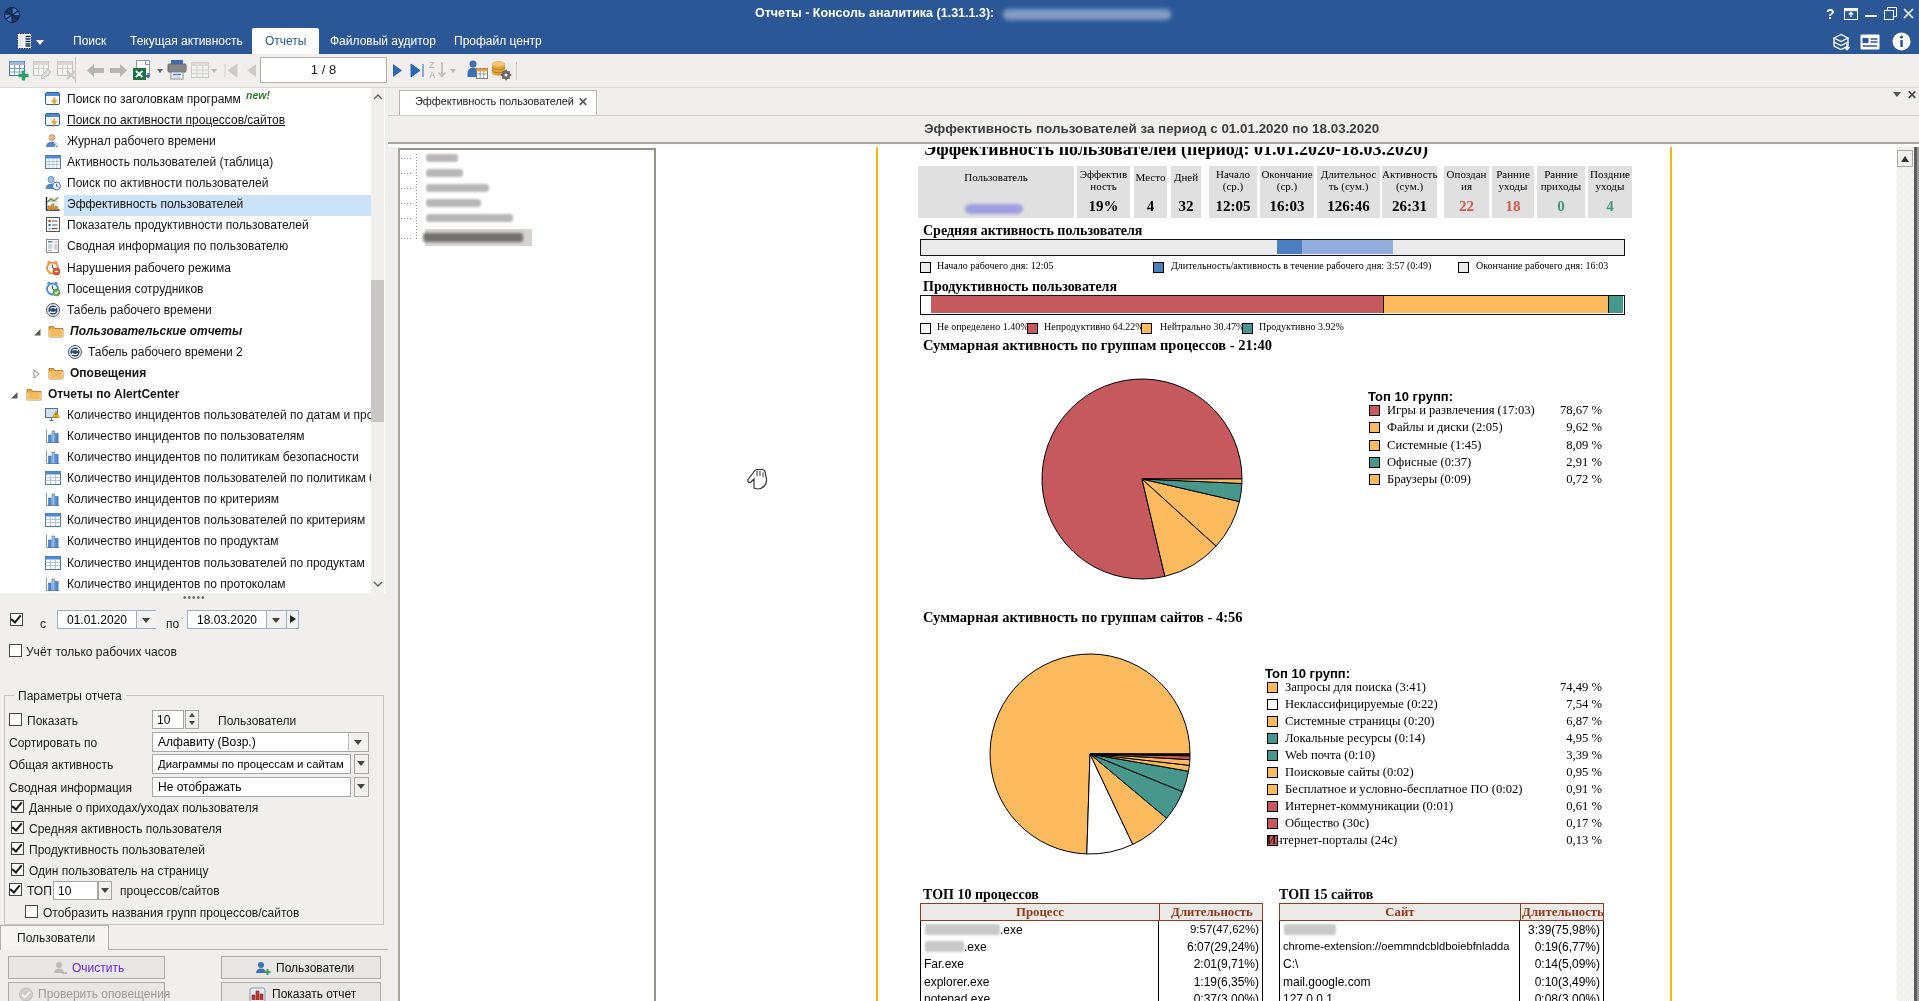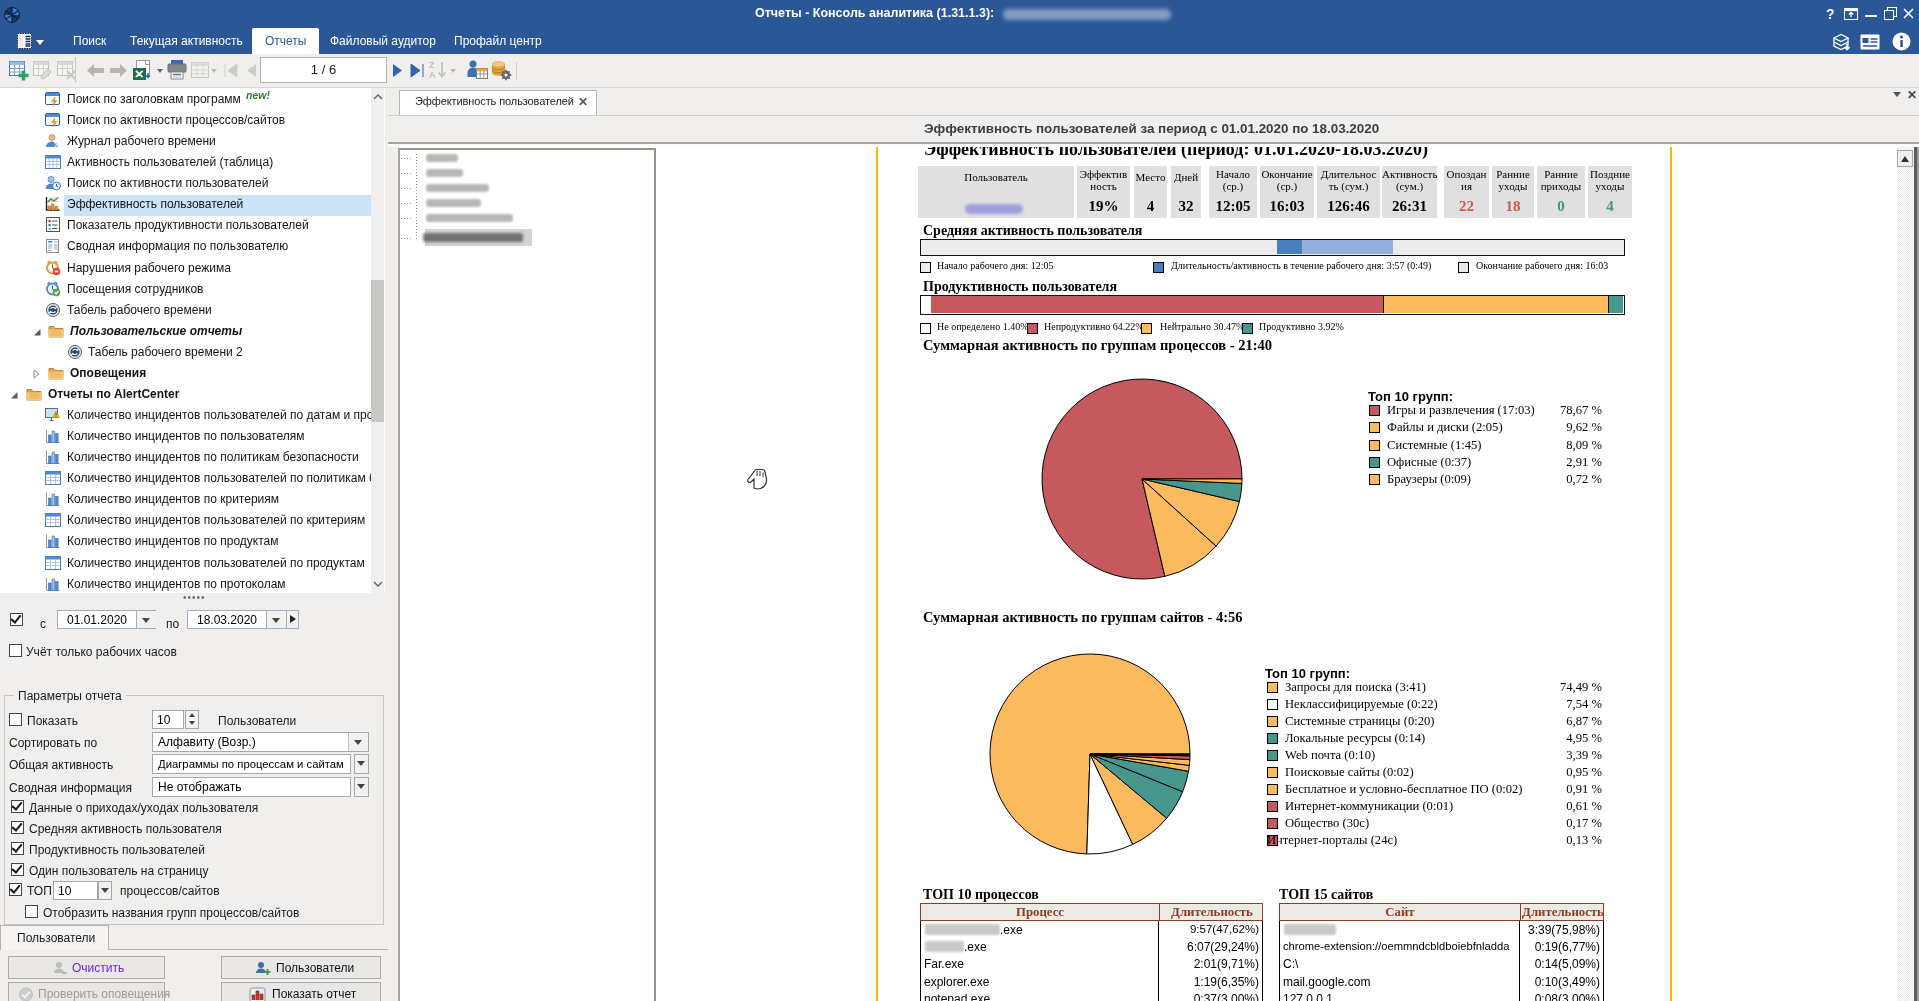--- a/index.html
+++ b/index.html
@@ -141,21 +141,21 @@
       <rect x="2.5" y="3.5" width="17" height="3.5" fill="#c3c3c3"></rect>
       <path d="M2.5 11 h17 M2.5 14.7 h17 M8 7 v11.5 M13.8 7 v11.5" stroke="#b5b5b5"></path>
     </svg>
     <div class="abs" style="left:211px;top:15px;width:0;height:0;border-left:3.5px solid transparent;border-right:3.5px solid transparent;border-top:4px solid #b9b7b4"></div>
     <svg class="tico" style="left:222px;top:9px" width="17" height="15" viewBox="0 0 17 15" opacity="0.4">
       <path d="M3 1 v13 M15 1 L6 7.5 L15 14 Z" fill="#9a9a9a" stroke="#9a9a9a"></path>
     </svg>
     <svg class="tico" style="left:244px;top:9px" width="14" height="15" viewBox="0 0 14 15" opacity="0.4">
       <path d="M12 1 L3 7.5 L12 14 Z" fill="#9a9a9a"></path>
     </svg>
-    <div class="abs" style="left:260px;top:3px;width:127px;height:26px;background:#fff;border:1px solid #b3b1ae;font-size:13px;text-align:center;line-height:24px;color:#222">1 / 6</div>
+    <div class="abs" style="left:260px;top:3px;width:127px;height:26px;background:#fff;border:1px solid #b3b1ae;font-size:13px;text-align:center;line-height:24px;color:#222">1 / 8</div>
     <svg class="tico" style="left:391px;top:9px" width="14" height="15" viewBox="0 0 14 15">
       <path d="M2 1 L11 7.5 L2 14 Z" fill="#2c66b0"></path>
     </svg>
     <svg class="tico" style="left:409px;top:9px" width="17" height="15" viewBox="0 0 17 15">
       <path d="M2 1 L11 7.5 L2 14 Z M14 1 v13" fill="#2c66b0" stroke="#2c66b0"></path>
     </svg>
     <svg class="tico" style="left:429px" width="19" height="22" viewBox="0 0 19 22" opacity="0.45">
       <text x="0" y="9" font-size="9" font-weight="bold" fill="#888">Z</text>
       <text x="0" y="19" font-size="9" font-weight="bold" fill="#888">A</text>
       <path d="M13 3 v14 M9.5 13.5 L13 17.5 L16.5 13.5" stroke="#888" stroke-width="1.8" fill="none"></path>
@@ -271,21 +271,21 @@
           <svg class="ticon" style="left:45px" width="16" height="16" viewBox="0 0 16 16">
             <use href="#i-win"></use>
           </svg>
           <div class="lbl" style="left:67px;">Поиск по заголовкам программ</div>
           <div class="lbl" style="left:246px;top:0px;color:#2e7d32;font-weight:bold;font-style:italic;font-size:10.5px">new!</div>
         </div>
     <div class="trow" style="top:22px">
           <svg class="ticon" style="left:45px" width="16" height="16" viewBox="0 0 16 16">
             <use href="#i-win"></use>
           </svg>
-          <div class="lbl" style="left:67px;">Поиск по активности процессов/сайтов</div>
+          <div class="lbl" style="left:67px;text-decoration:underline;">Поиск по активности процессов/сайтов</div>
         </div>
     <div class="trow" style="top:43px">
           <svg class="ticon" style="left:45px" width="16" height="16" viewBox="0 0 16 16">
             <use href="#i-person"></use>
           </svg>
           <div class="lbl" style="left:67px;">Журнал рабочего времени</div>
         </div>
     <div class="trow" style="top:64px">
           <svg class="ticon" style="left:45px" width="16" height="16" viewBox="0 0 16 16">
             <use href="#i-grid"></use>

